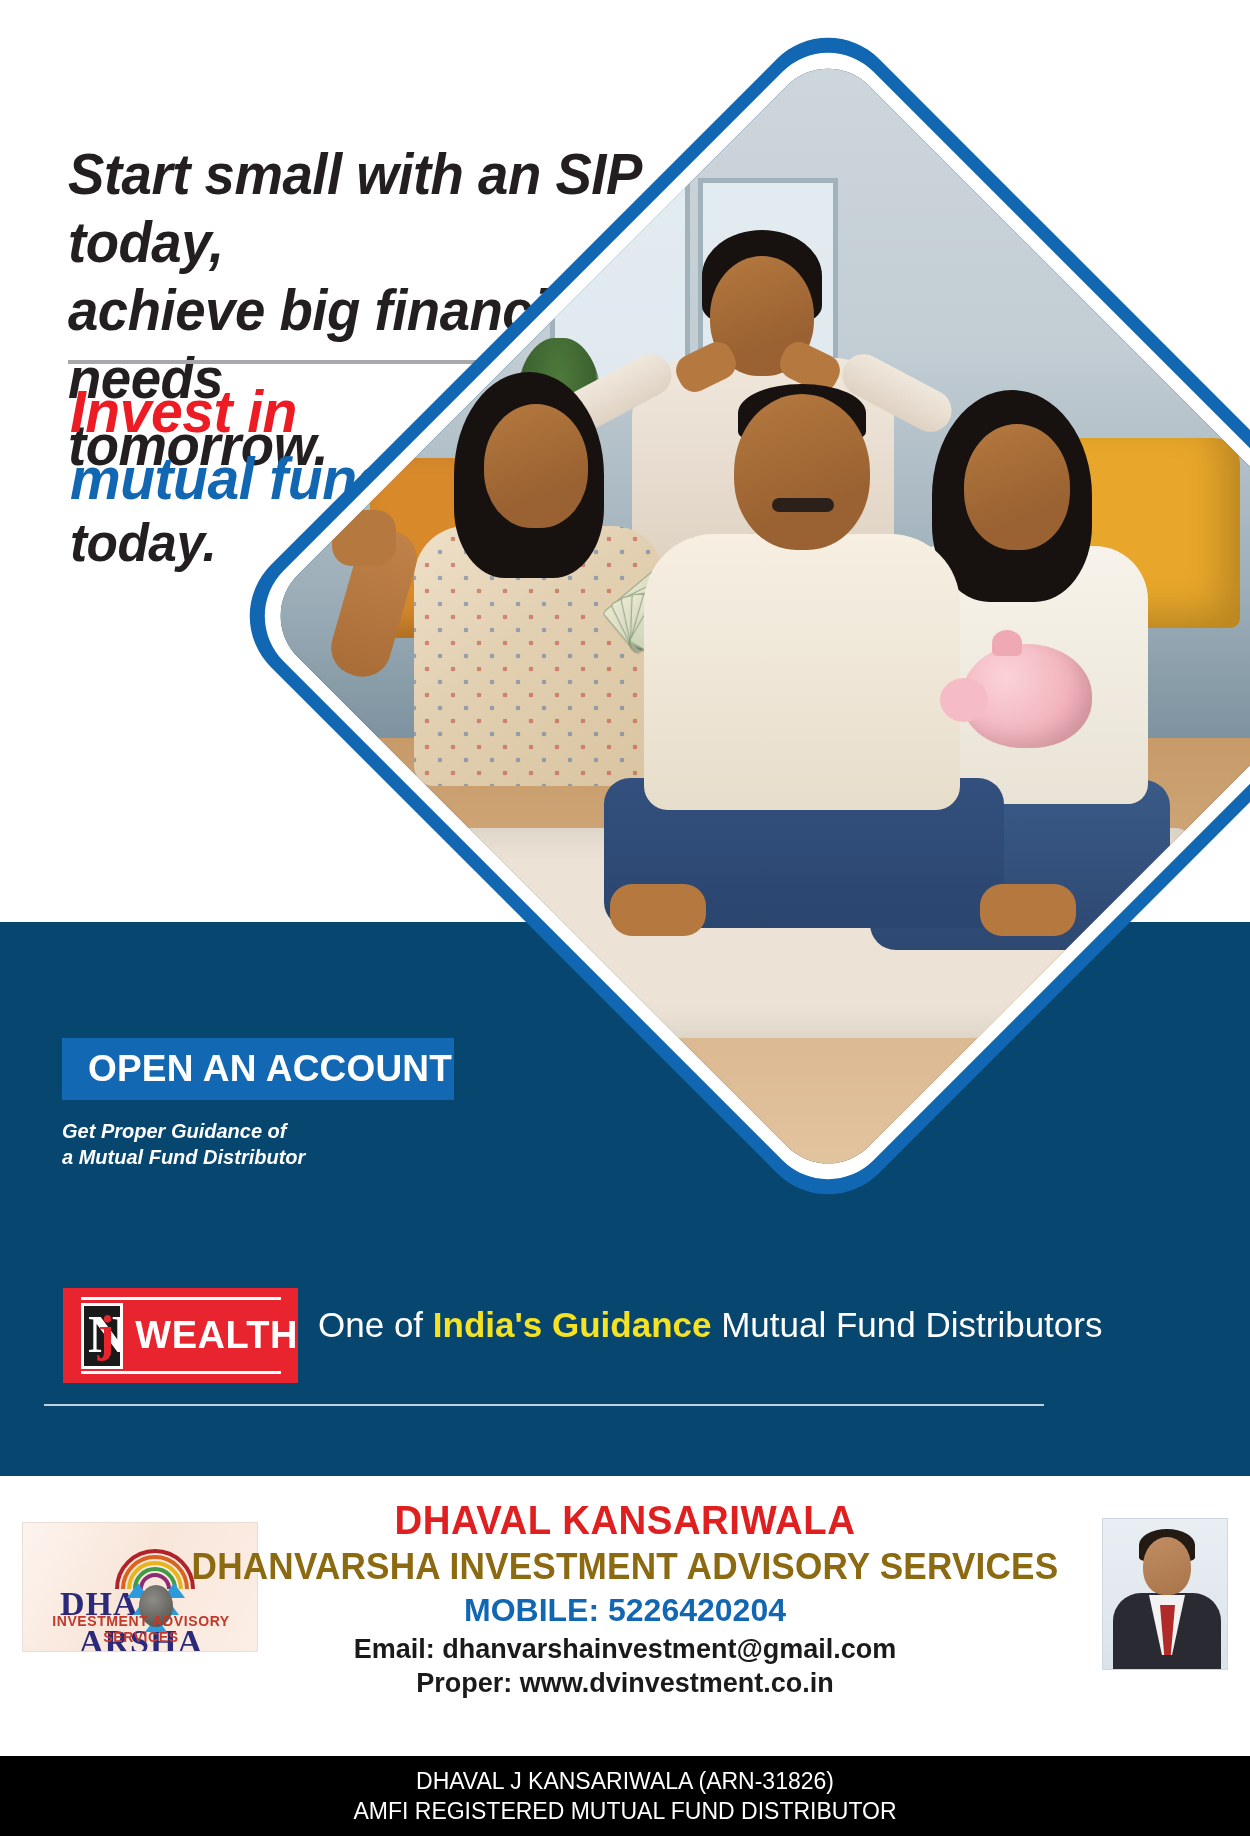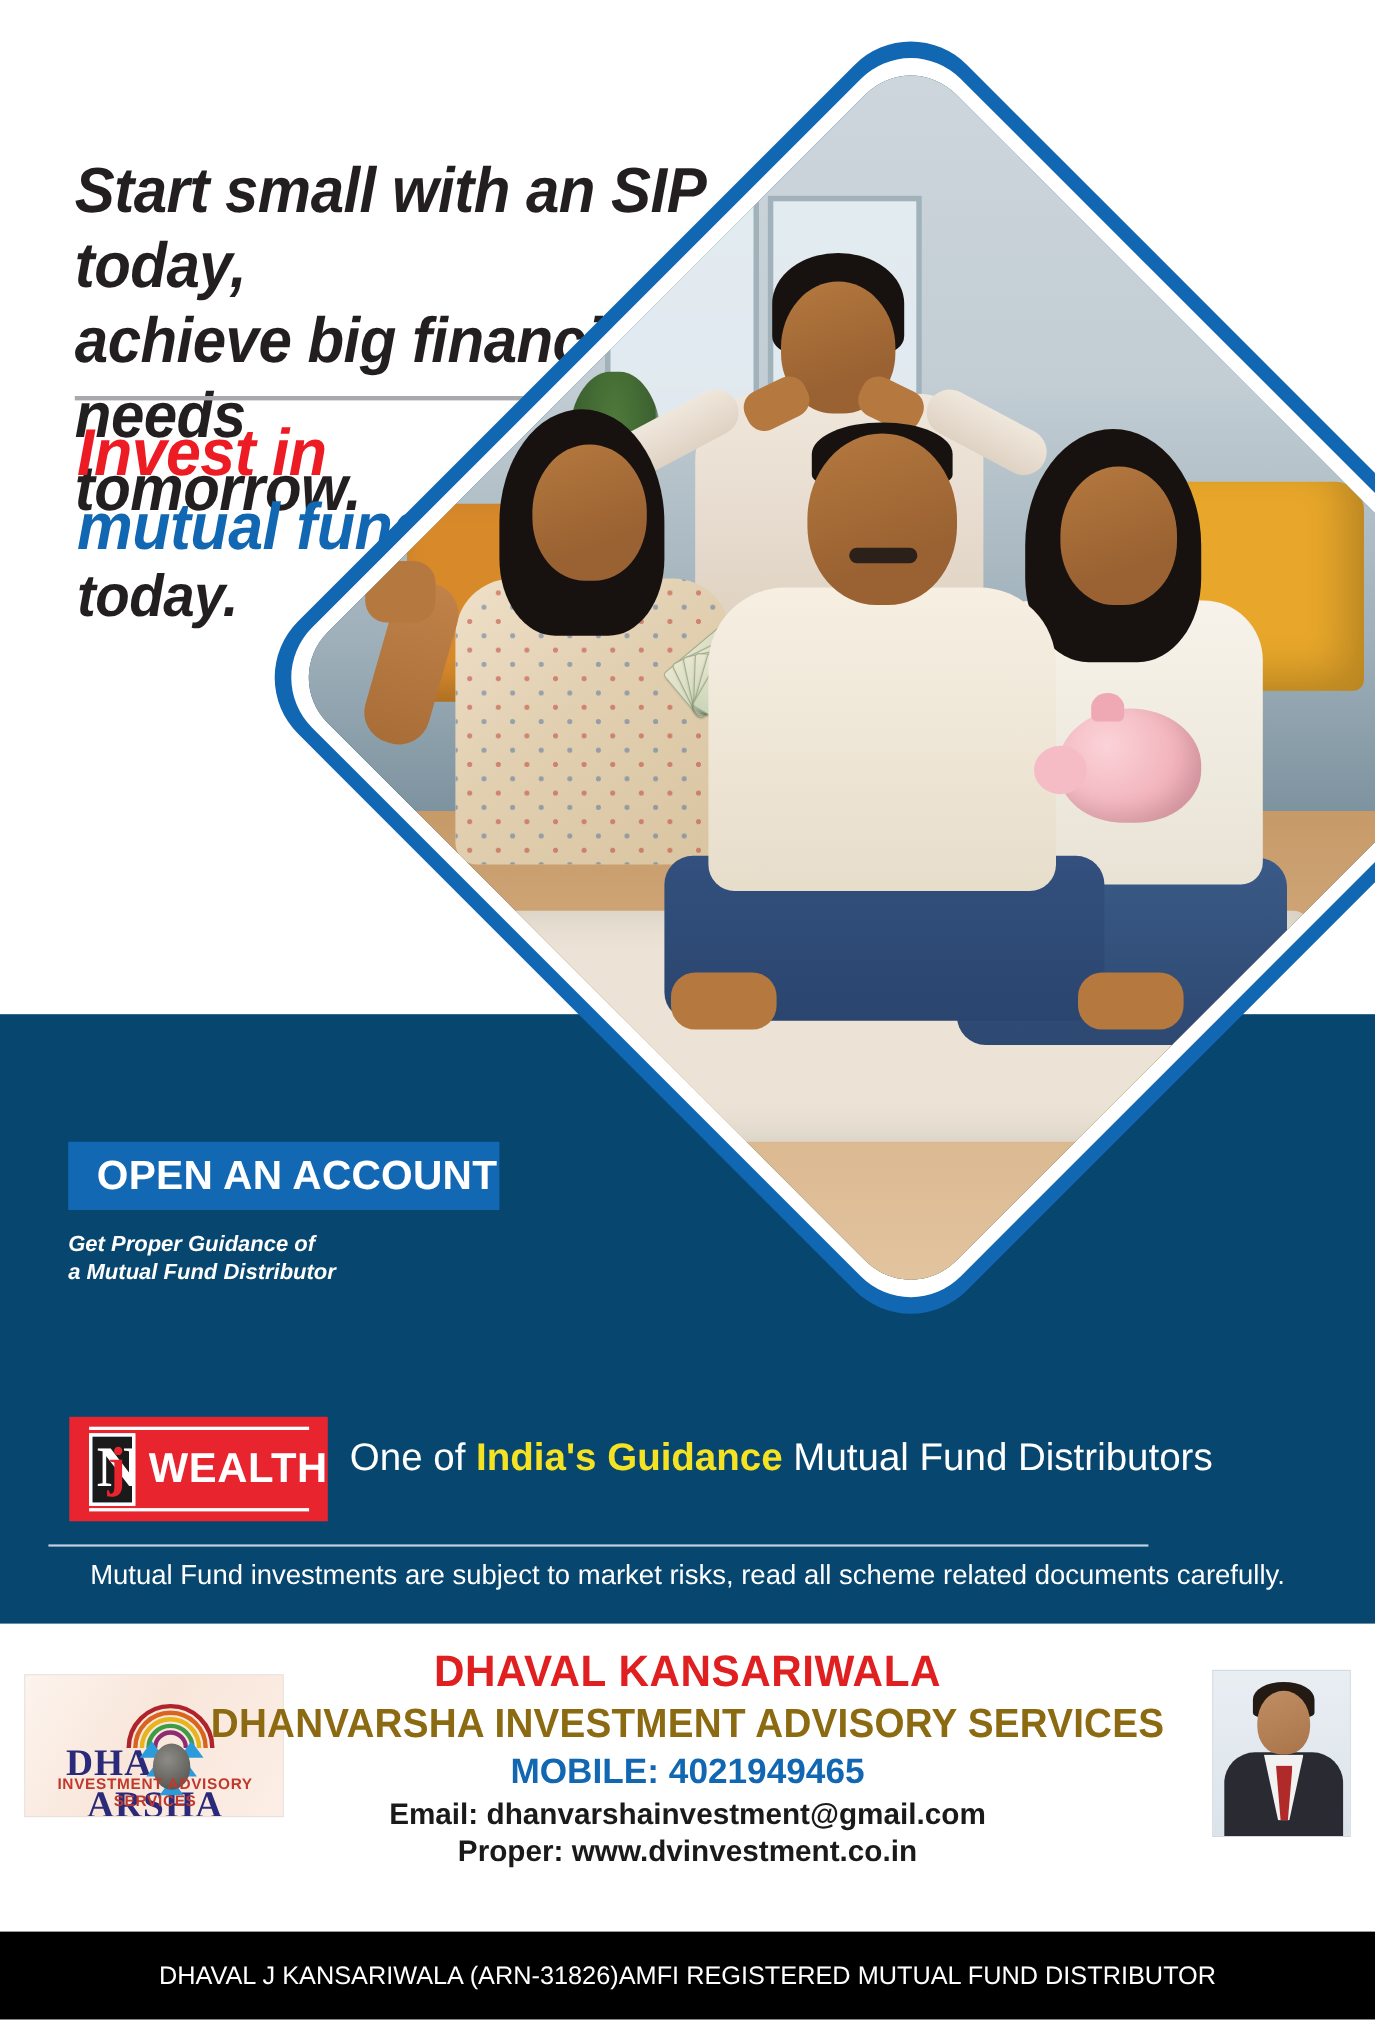--- a/index.html
+++ b/index.html
@@ -450,21 +450,21 @@
   .p-tie {
     position:absolute; left:57px; top:86px; width:15px; height:50px;
     background:#b02a2a;
     clip-path:polygon(0 0,100% 0,72% 100%,28% 100%);
   }
 
   
   .blackbar {
     position:absolute; left:0; bottom:0; width:1250px; height:80px;
     background:#000000;
-    display:flex; align-items:center; justify-content:center;
+    display:flex; flex-direction:column; align-items:center; justify-content:center;
   }
   .blackbar div {
     color:#ffffff; font-size:23px; line-height:1.32; text-align:center;
   }
 </style>
 </head>
 <body>
 
 <div class="poster">
 
@@ -560,21 +560,20 @@
       <div class="blackblock"></div>
       <div class="nletter">N</div>
       <div class="jletter">j</div>
     </div>
     <div class="nj-wealth">WEALTH</div>
   </div>
 
   <div class="nj-tag"><span>One of </span><b>India's Guidance</b><span> Mutual Fund Distributors</span></div>
 
   <div class="hr-disc"></div>
-  <div class="disclaimer">Mutual Fund investments are subject to market risks, read all scheme related documents carefully.</div>
 
   <div class="footer"></div>
 
   <div class="dv-logo">
     <svg class="arcs" viewBox="0 0 92 50">
       <path d="M8 50 A38 38 0 0 1 84 50" fill="none" stroke="#B0232A" stroke-width="4"></path>
       <path d="M14 50 A32 32 0 0 1 78 50" fill="none" stroke="#D9641F" stroke-width="4"></path>
       <path d="M20 50 A26 26 0 0 1 72 50" fill="none" stroke="#E8B41C" stroke-width="4"></path>
       <path d="M26 50 A20 20 0 0 1 66 50" fill="none" stroke="#3F9B46" stroke-width="4"></path>
       <path d="M32 50 A14 14 0 0 1 60 50" fill="none" stroke="#8E2C72" stroke-width="4"></path>
@@ -586,21 +585,21 @@
       <div class="tri" style="left:6px;  top:17px;"></div>
       <div class="tri" style="left:30px; top:17px;"></div>
       <div class="tri" style="left:18px; top:34px;"></div>
     </div>
     <div class="dv-oval"></div>
     <div class="dv-sub">INVESTMENT  ADVISORY  SERVICES</div>
   </div>
 
   <div class="adviser-name">DHAVAL KANSARIWALA</div>
   <div class="adviser-firm">DHANVARSHA INVESTMENT ADVISORY SERVICES</div>
-  <div class="adviser-mobile">MOBILE: 4021949465</div>
+  <div class="adviser-mobile">MOBILE: 5226420204</div>
   <div class="adviser-email">Email: dhanvarshainvestment@gmail.com</div>
   <div class="adviser-web">Proper: www.dvinvestment.co.in</div>
 
   <div class="portrait">
     <div class="p-suit"></div>
     <div class="p-shirt"></div>
     <div class="p-tie"></div>
     <div class="p-hair"></div>
     <div class="p-head"></div>
   </div>

